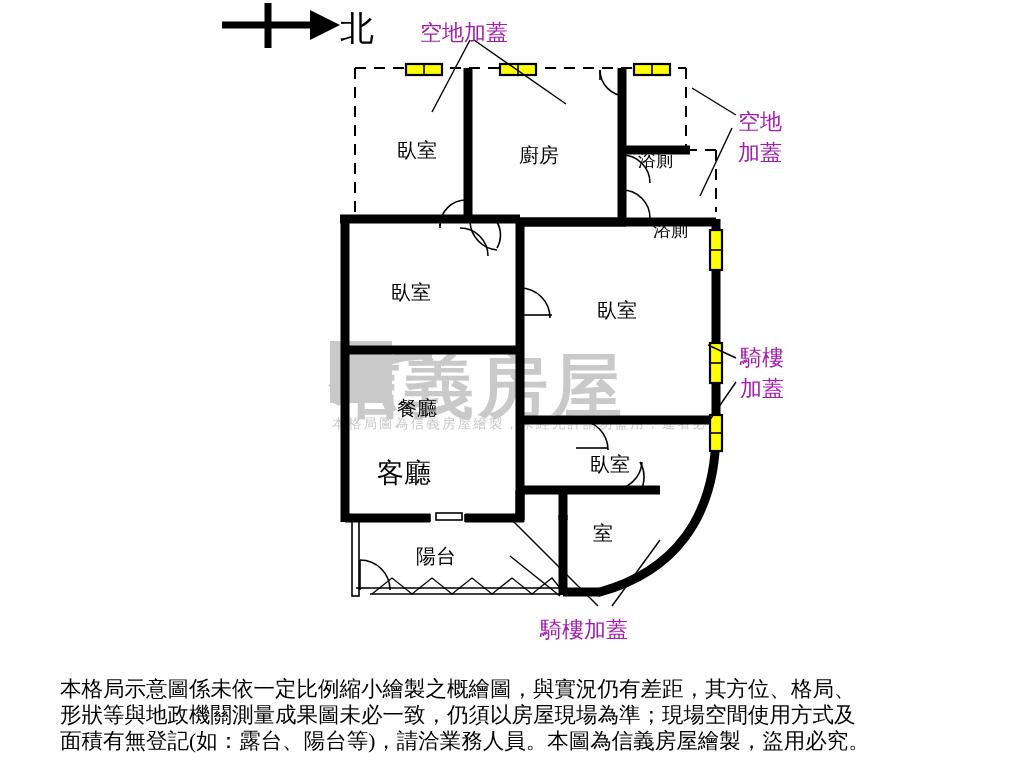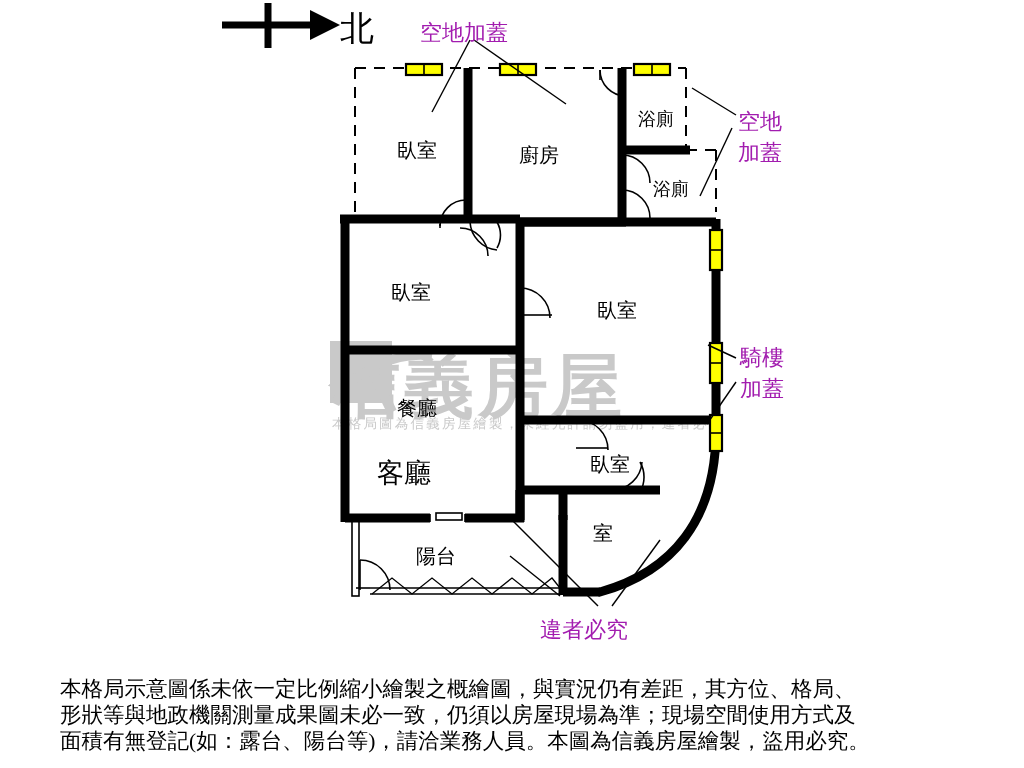--- a/index.html
+++ b/index.html
@@ -42,21 +42,21 @@
   .caption div { height: 26px; }
   .room-label {
     position: absolute;
     font-family: "Liberation Serif", "DejaVu Serif", serif;
     color: #000;
     white-space: nowrap;
     transform: translate(-50%, -50%);
   }
   .sz-big { font-size: 27px; font-family: Liberation Serif, serif; }
   .sz-mid { font-size: 20px; }
-  .sz-sm  { font-size: 18px; }
+  .sz-sm  { font-size: 18px; margin-top: 41px; }
   .sz-note { font-size: 22px; }
   .note-label {
     position: absolute;
     font-family: "Liberation Serif", "DejaVu Serif", serif;
     color: #a21caf;
     white-space: nowrap;
     line-height: 28px;
   }
   .compass-label {
     position: absolute;
@@ -272,21 +272,21 @@
   <div class="compass-label" style="left:340px; top:6px;">北</div>
 
   <div class="note-label sz-note" style="left:420px; top:19px;">空地加蓋</div>
 
   <div class="note-label sz-note" style="left:738px; top:108px;">空地</div>
   <div class="note-label sz-note" style="left:738px; top:139px;">加蓋</div>
 
   <div class="note-label sz-note" style="left:740px; top:344px;">騎樓</div>
   <div class="note-label sz-note" style="left:740px; top:375px;">加蓋</div>
 
-  <div class="note-label sz-note" style="left:540px; top:616px;">違者必究</div>
+  <div class="note-label sz-note" style="left:540px; top:616px;">騎樓加蓋</div>
 
   <div id="room-labels">
       <div class="room-label sz-mid" style="left: 417px; top: 150px;">臥室</div>
       <div class="room-label sz-mid" style="left: 539px; top: 155px;">廚房</div>
       <div class="room-label sz-sm" style="left: 656px; top: 119px;">浴廁</div>
       <div class="room-label sz-sm" style="left: 671px; top: 189px;">浴廁</div>
       <div class="room-label sz-mid" style="left: 411px; top: 292px;">臥室</div>
       <div class="room-label sz-mid" style="left: 617px; top: 310px;">臥室</div>
       <div class="room-label sz-mid" style="left: 417px; top: 408px;">餐廳</div>
       <div class="room-label sz-big" style="left: 404px; top: 473px;">客廳</div>

